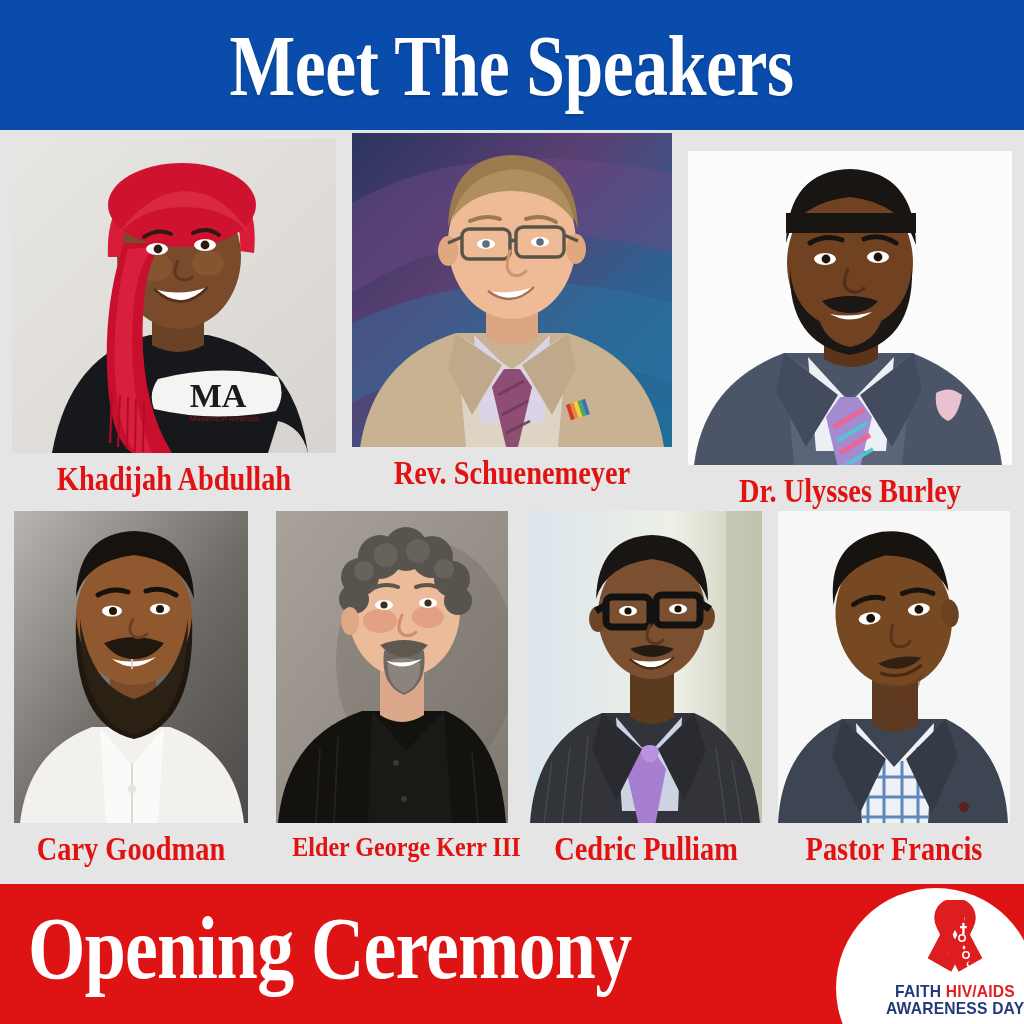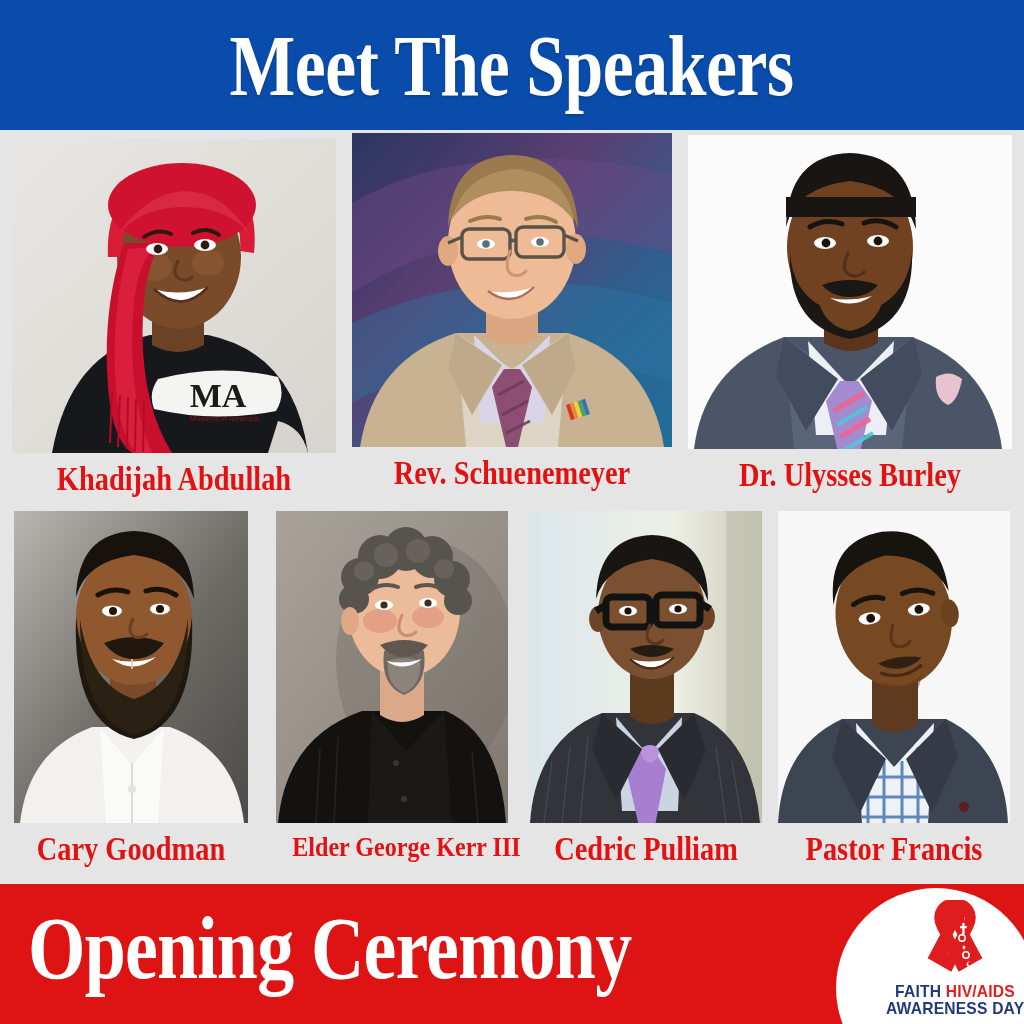--- a/index.html
+++ b/index.html
@@ -253,21 +253,21 @@
 
           <path d="M158 118 q-7 20 3 24 q8 2 13 -4" stroke="#cf9470" stroke-width="3" fill="none" stroke-linecap="round"></path>
 
           <path d="M136 158 q24 16 46 -4 q-24 8 -46 4 Z" fill="#ffffff"></path>
           <path d="M136 158 q24 18 46 -4" stroke="#a8705a" stroke-width="2.4" fill="none"></path>
         </svg>
       </div>
       <div class="name">Rev. Schuenemeyer</div>
     </div>
 
-    <div class="speaker" id="sp2" style="left: 688px; top: 4px; width: 324px;">
+    <div class="speaker" id="sp2" style="left: 688px; top: 20px; width: 324px;">
       <div class="photo" id="ph2" style="height: 314px;">
         <svg viewBox="0 0 324 314" width="100%" height="100%" preserveAspectRatio="none">
           <rect width="324" height="314" fill="#fbfbfb"></rect>
 
           <path d="M6 314 Q16 232 96 202 L224 202 Q304 232 314 314 Z" fill="#4c5568"></path>
           <path d="M96 202 L162 248 L226 202 L214 314 L106 314 Z" fill="#5b6579"></path>
 
           <path d="M120 206 L162 252 L206 206 L198 300 L128 300 Z" fill="#eceff4"></path>
 
           <path d="M152 246 l18 0 l14 20 l-16 68 l-14 0 l-16 -68 Z" fill="#a48bd0"></path>

